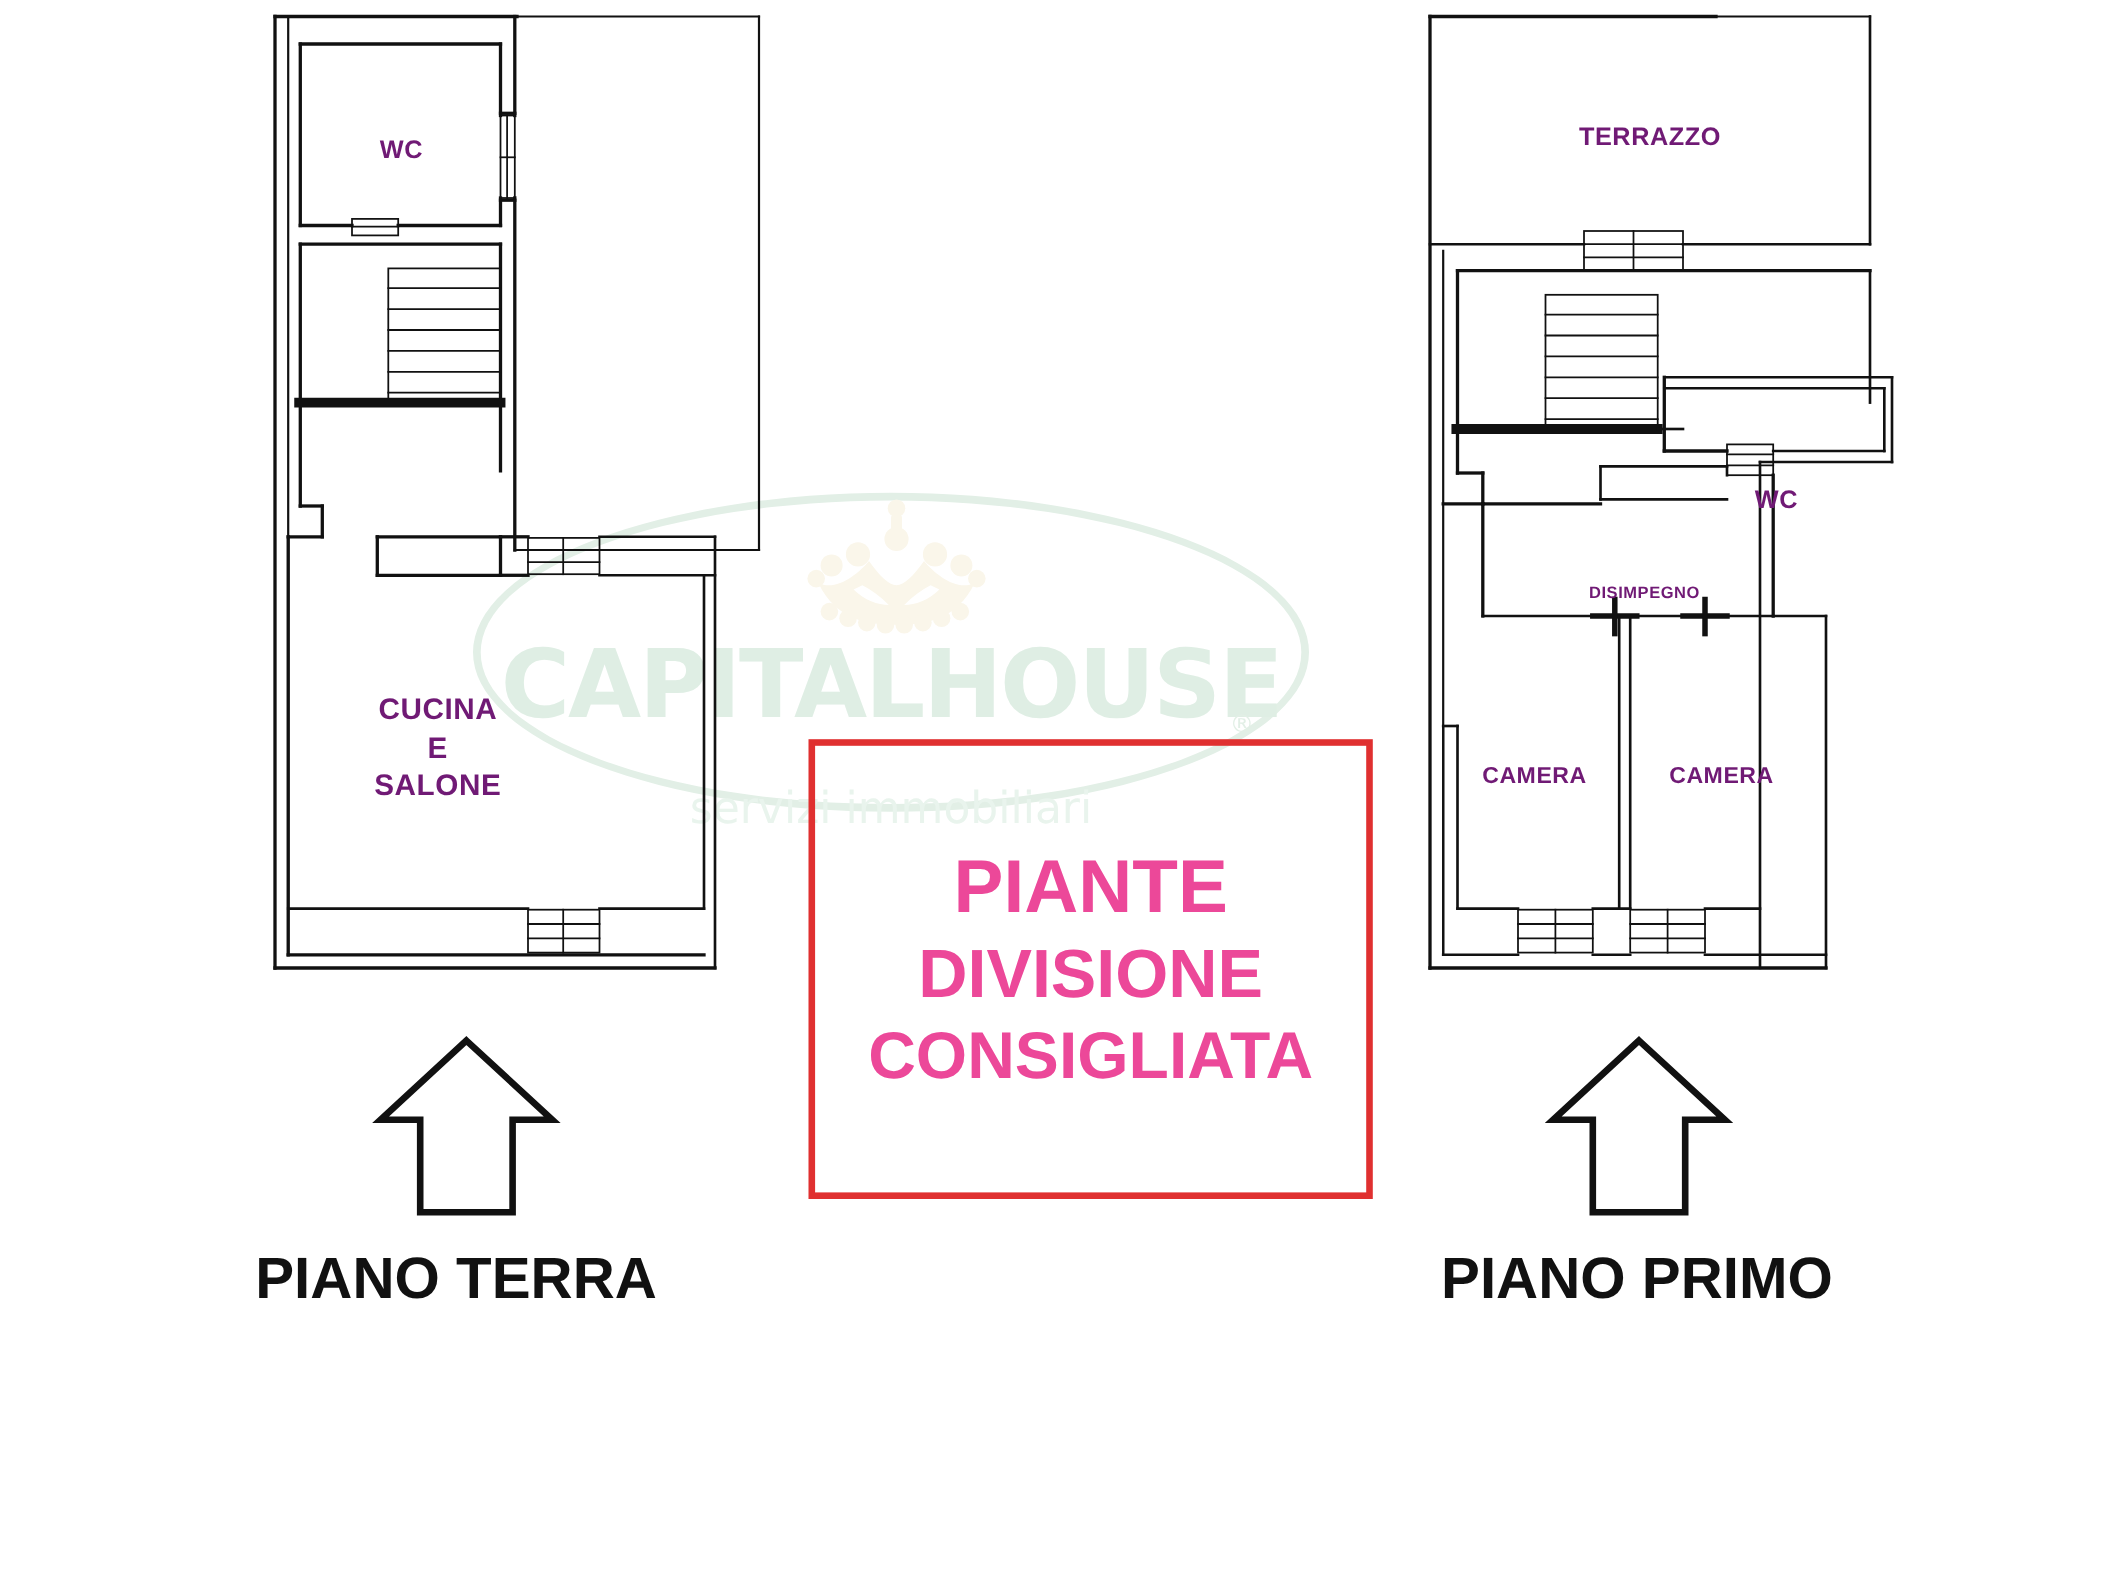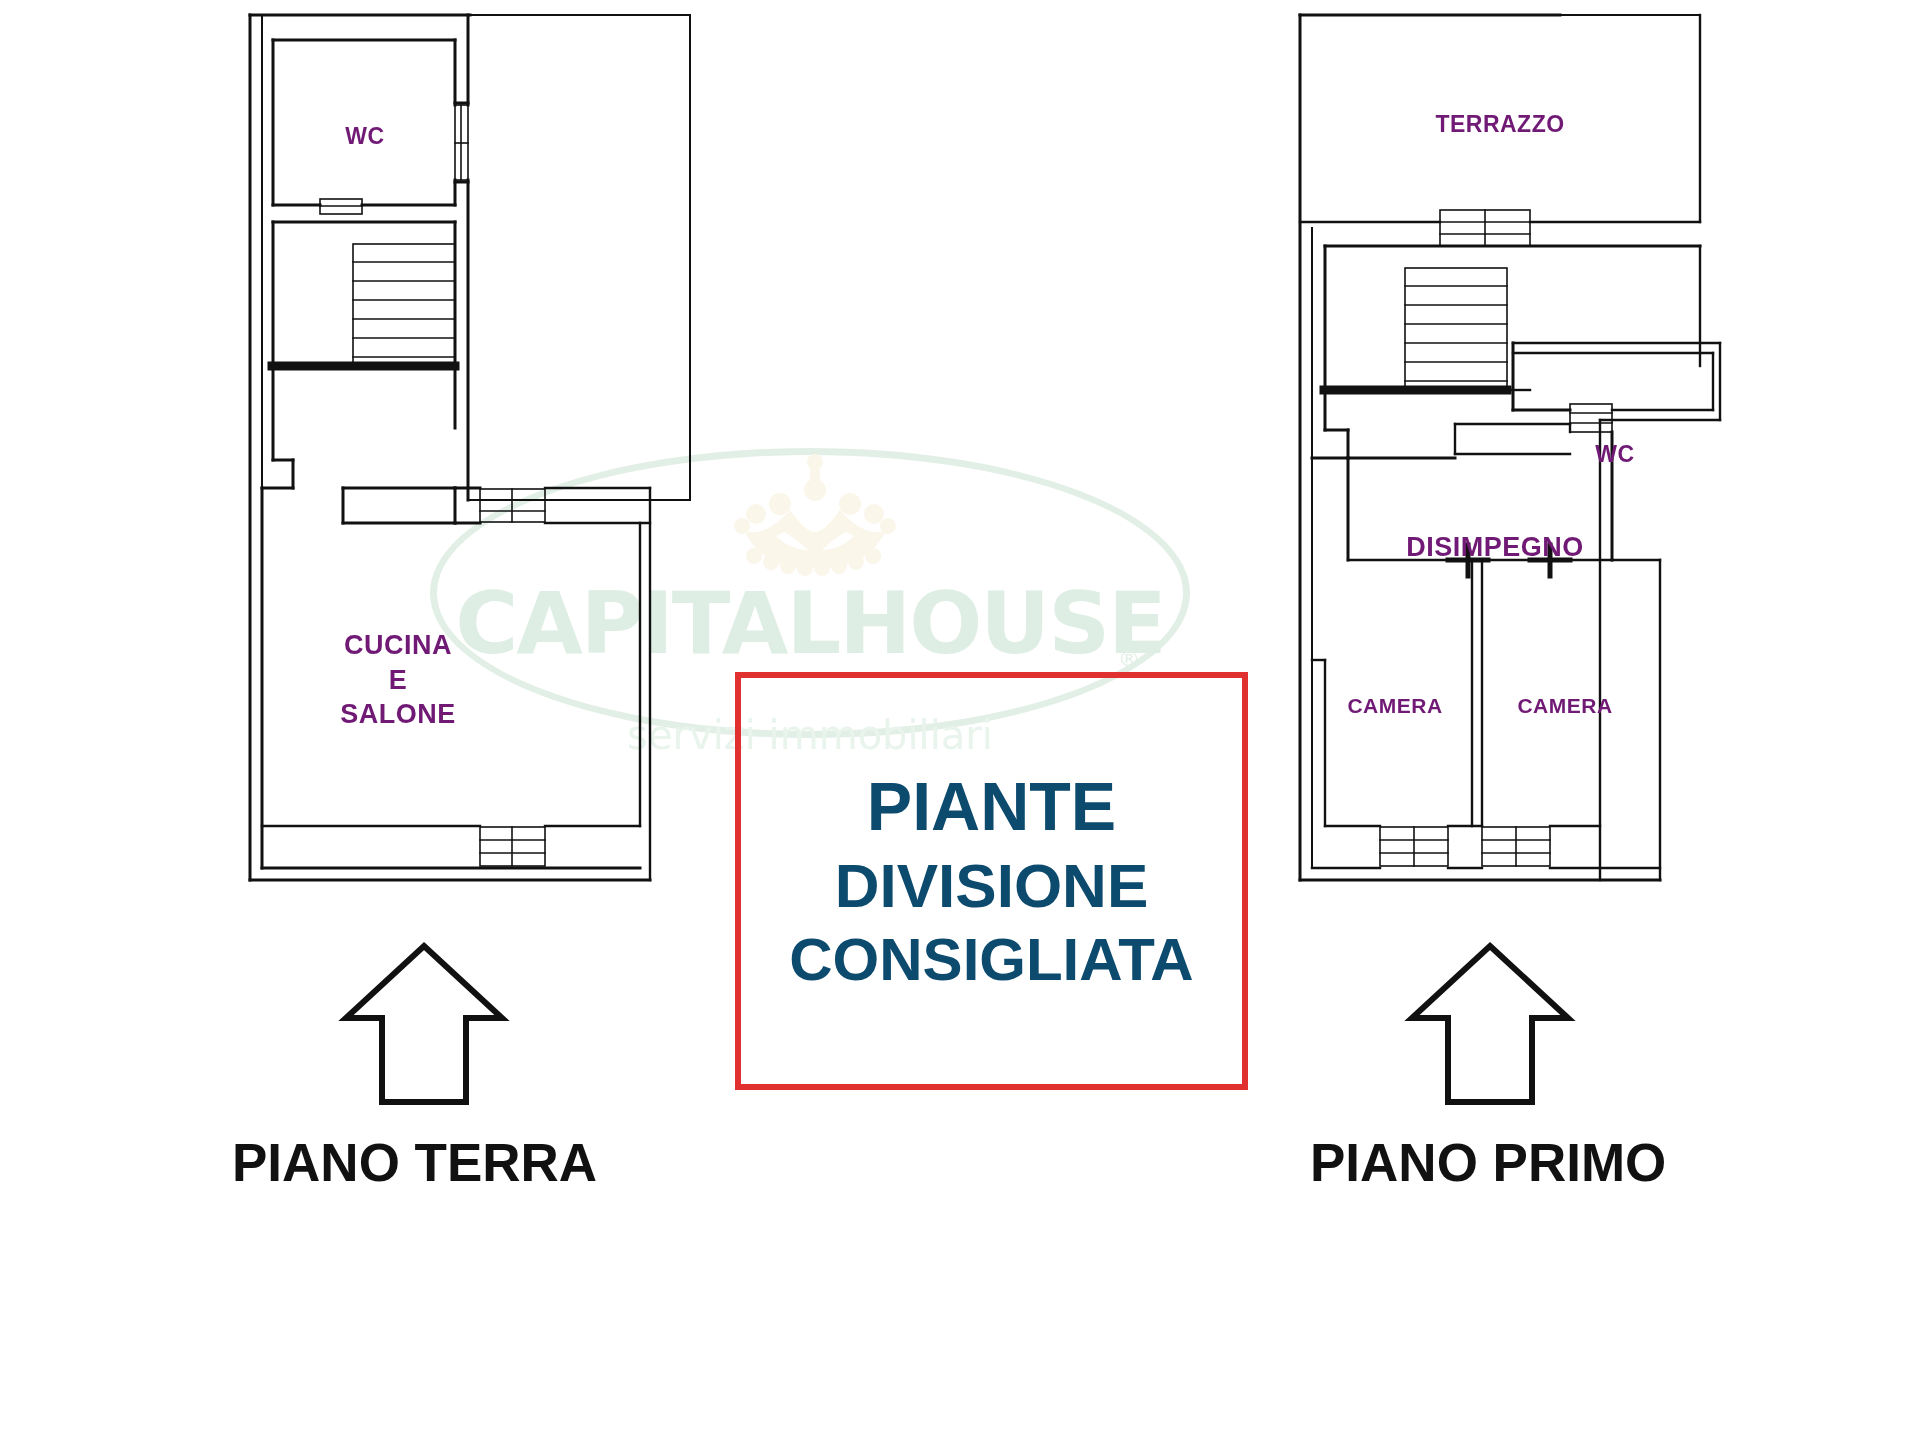--- a/index.html
+++ b/index.html
@@ -106,21 +106,21 @@
     text-align: center;
     line-height: 1.28;
     white-space: pre-line;
     letter-spacing: 0.5px;
   }
   .rl-wc      { font-size: 23px; }
   .rl-corte   { font-size: 23px; }
   .rl-cucina  { font-size: 27px; }
   .rl-terrazzo{ font-size: 23px; }
   .rl-wc2     { font-size: 23px; }
-  .rl-disimp  { font-size: 27px; }
+  .rl-disimp  { font-size: 15px; }
   .rl-camera  { font-size: 21px; }
   
   .floor-caption {
     position: absolute;
     font-family: "Liberation Sans", sans-serif;
     font-weight: bold;
     font-size: 53px;
     letter-spacing: 0px;
     color: #111111;
     white-space: nowrap;
@@ -135,21 +135,21 @@
     border: 6px solid #e03030;
     box-sizing: border-box;
     background: transparent;
     display: flex;
     flex-direction: column;
     align-items: center;
     justify-content: center;
     gap: 10px;
   }
   .notice-line {
-    color: #0c4a6e;
+    color: #ec4899;
     font-family: "Liberation Sans", sans-serif;
     font-weight: bold;
     text-align: center;
     line-height: 1.05;
     white-space: nowrap;
   }
   .nl-1 { font-size: 68px; }
   .nl-2 { font-size: 62px; }
   .nl-3 { font-size: 60px; }
 </style>

